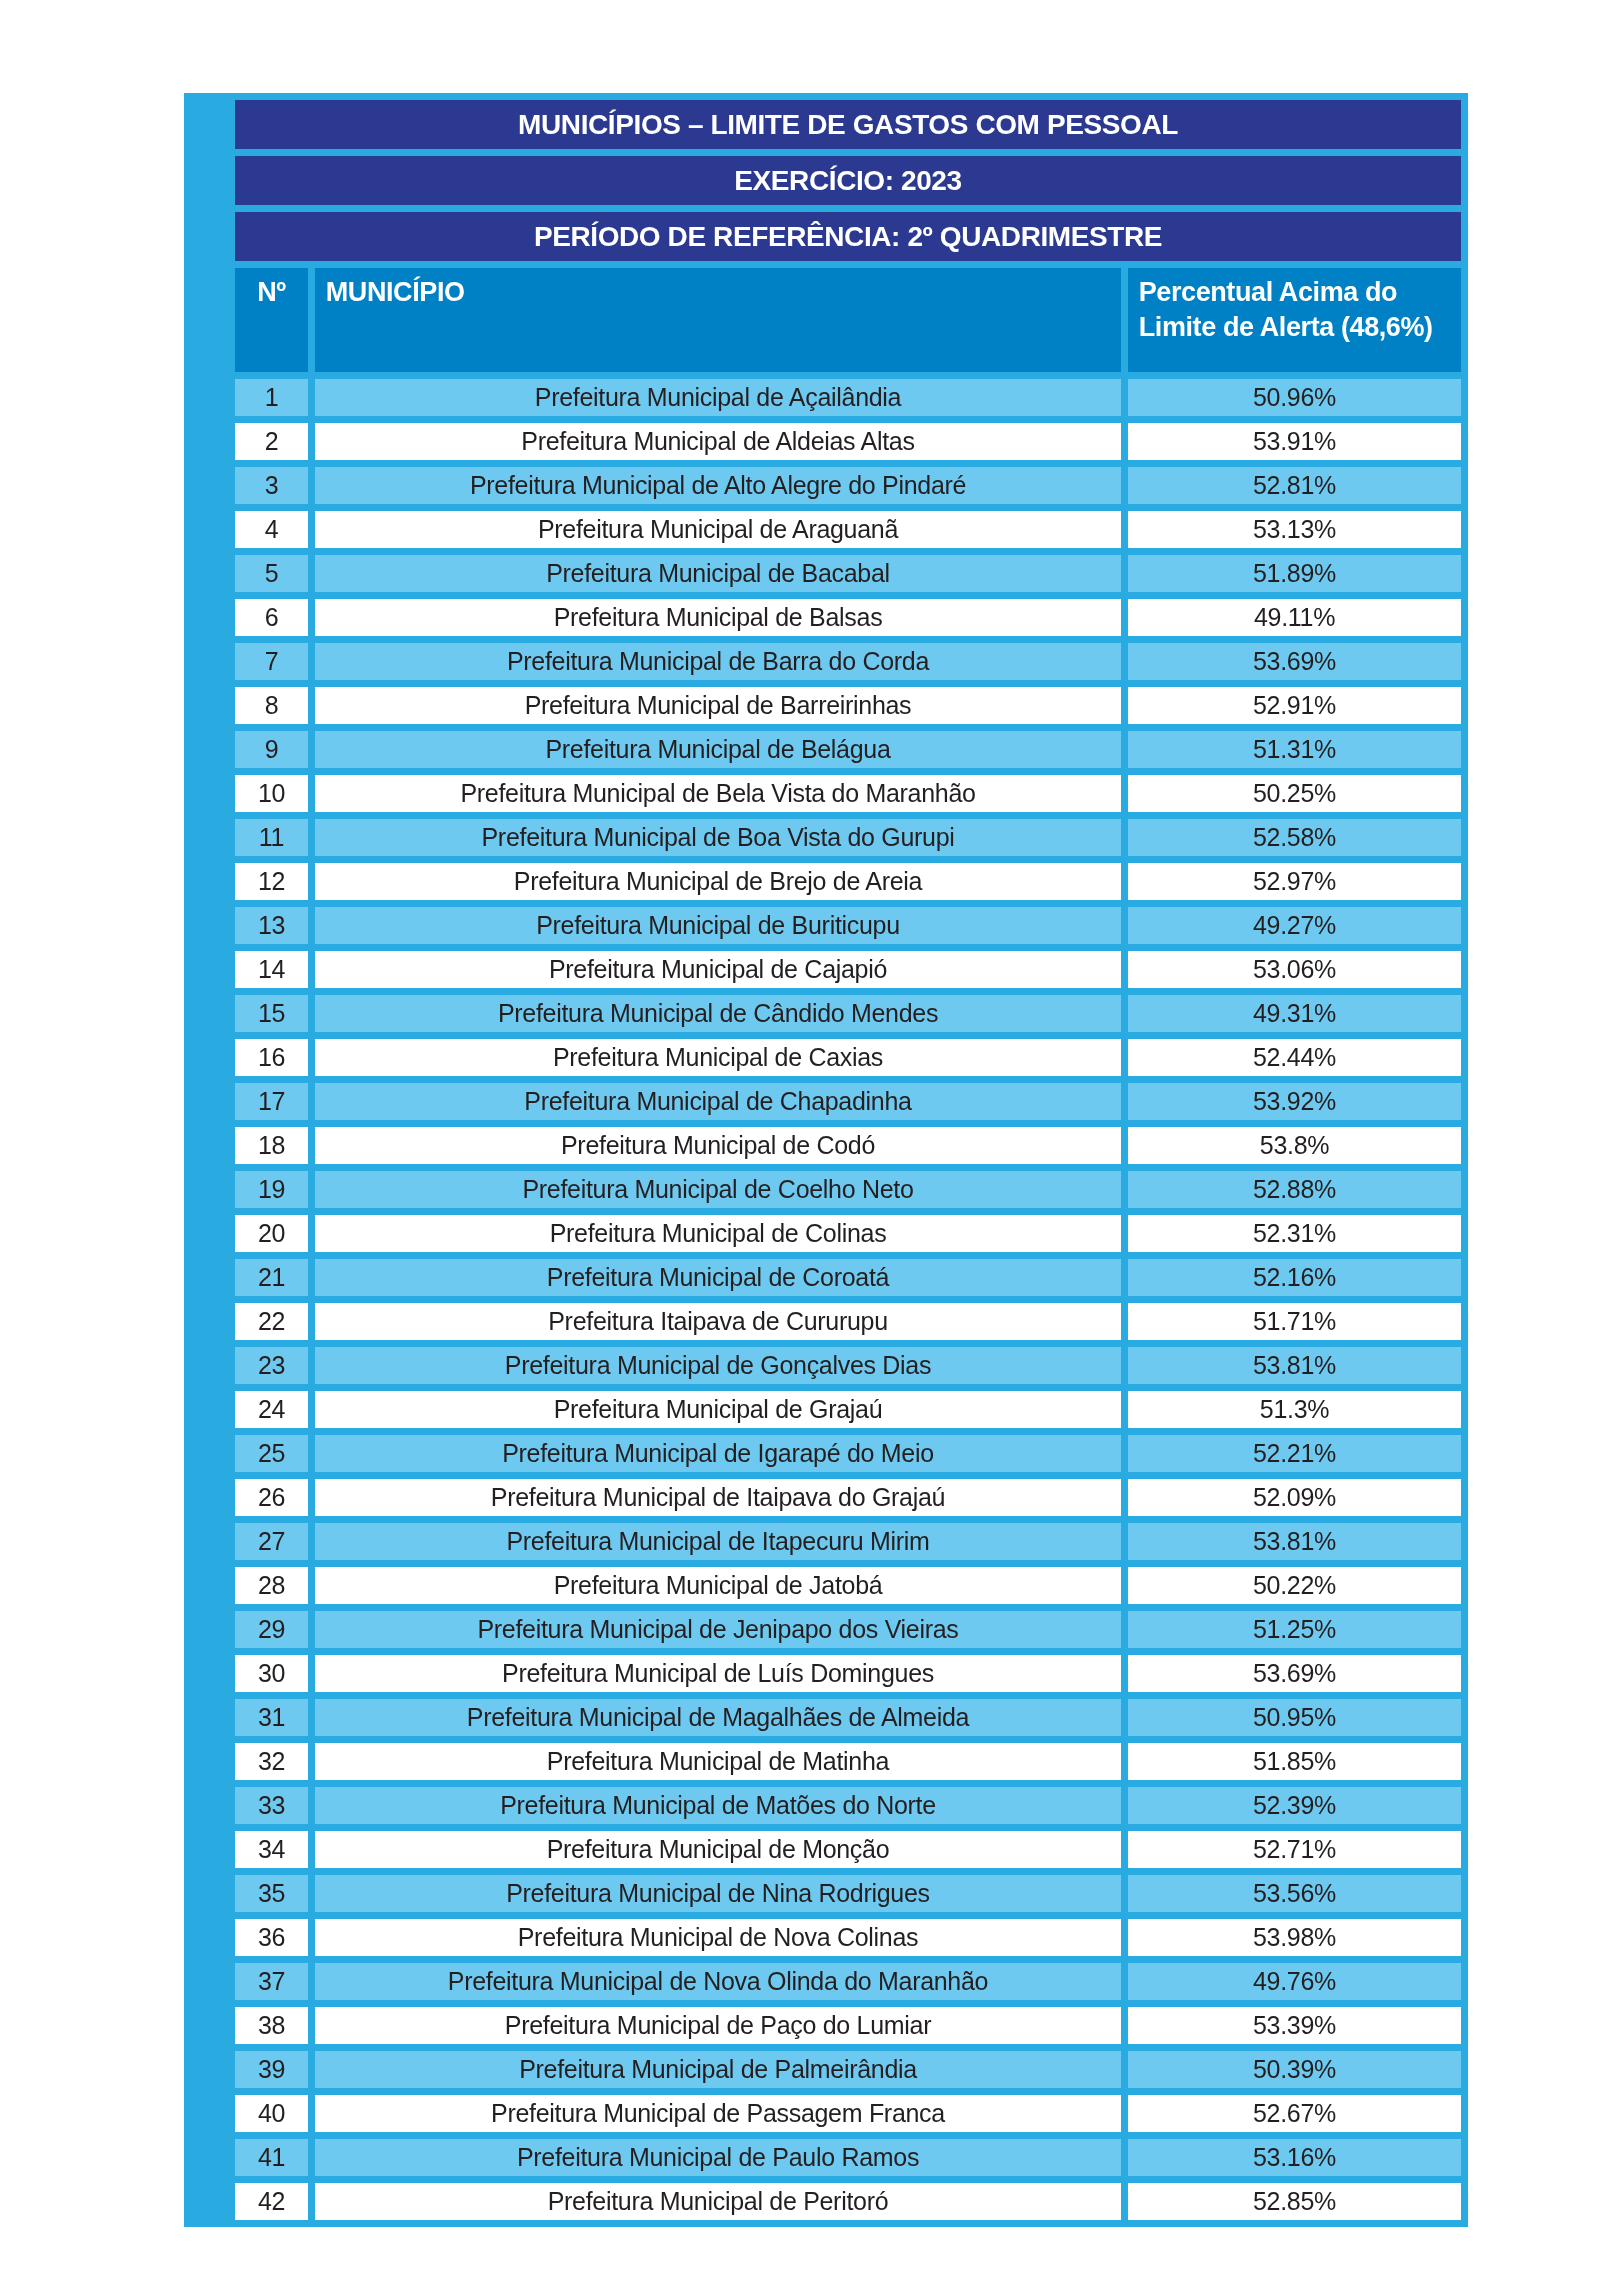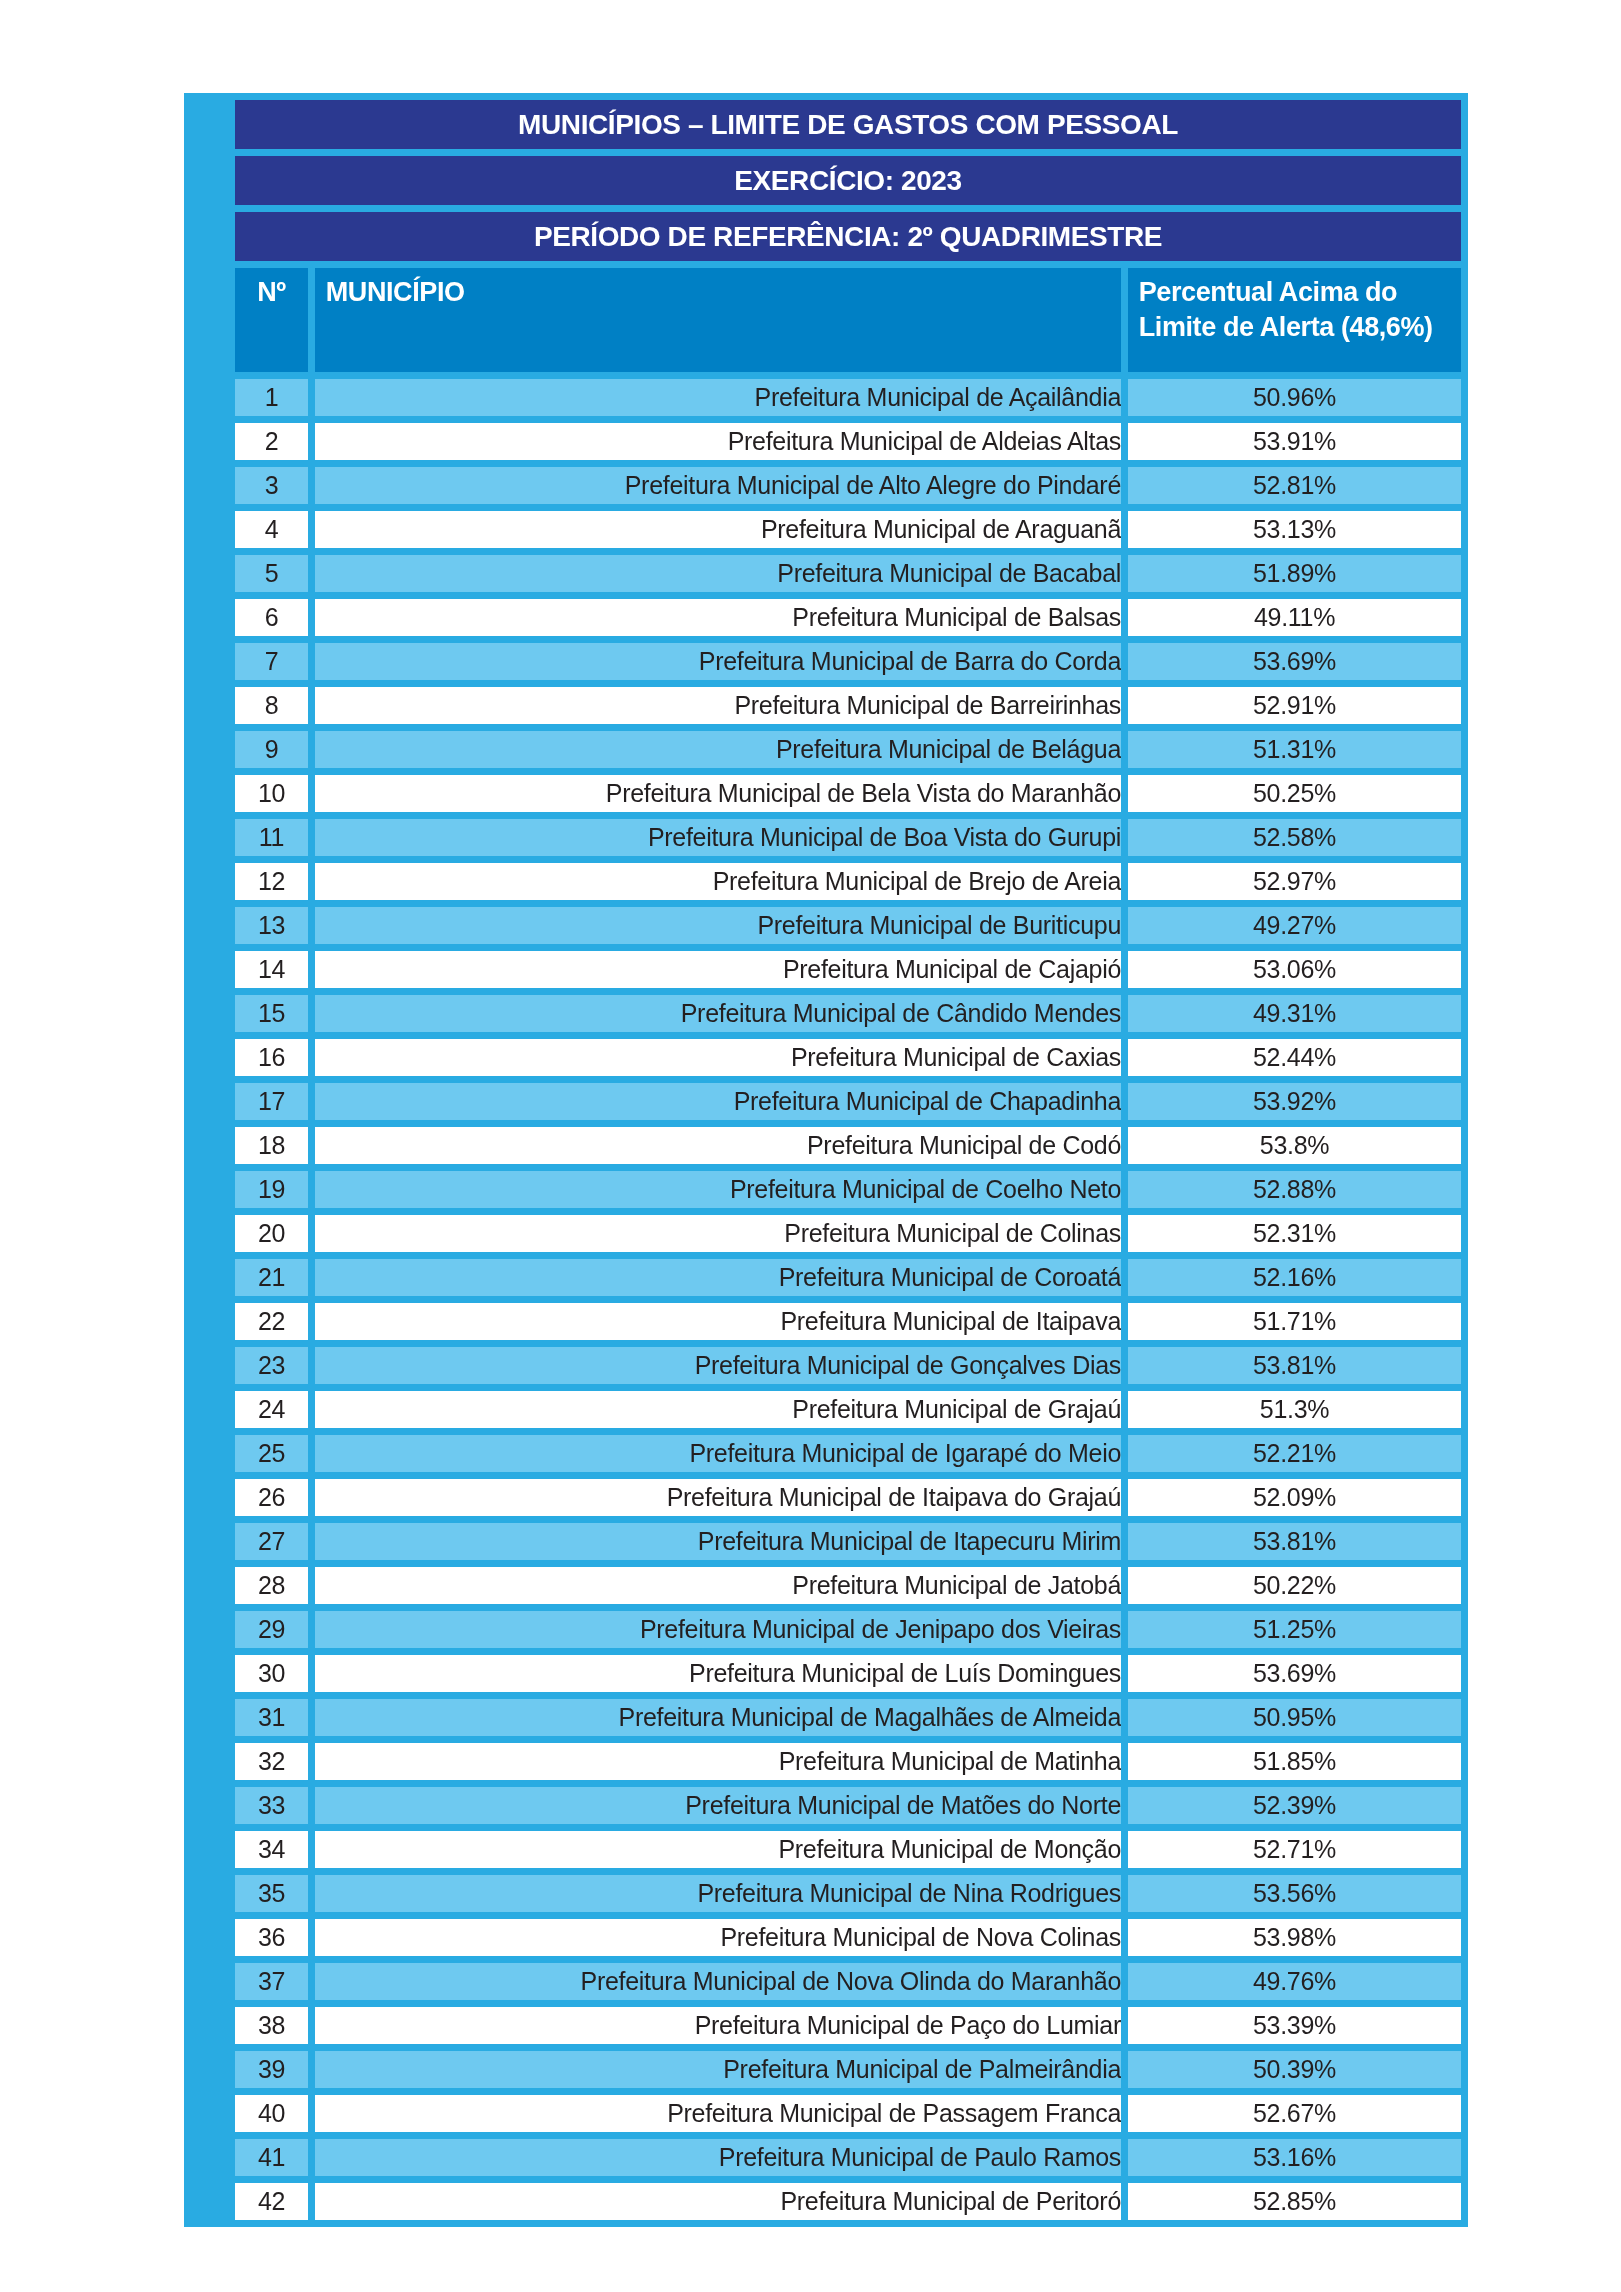--- a/index.html
+++ b/index.html
@@ -61,21 +61,21 @@
     color: #231F20;
     height: 37px;
     vertical-align: middle;
     padding: 0;
     white-space: nowrap;
     overflow: hidden;
   }
   tr.data-row.odd td { background: #6EC9F0; }
   tr.data-row.even td { background: #ffffff; }
   td.cell-num { text-align: center; }
-  td.cell-muni { text-align: right; padding-left: 14.3px; }
+  td.cell-muni { text-align: center; padding-left: 14.3px; }
   td.cell-pct { text-align: center; }
 </style>
 </head>
 <body>
 
 <div class="report-wrap">
   <table class="report">
     <colgroup>
       <col class="c-num">
       <col class="c-muni">
@@ -198,21 +198,21 @@
           <td class="cell-muni">Prefeitura Municipal de Colinas</td>
           <td class="cell-pct">52.31%</td>
         </tr>
         <tr class="data-row odd">
           <td class="cell-num">21</td>
           <td class="cell-muni">Prefeitura Municipal de Coroatá</td>
           <td class="cell-pct">52.16%</td>
         </tr>
         <tr class="data-row even">
           <td class="cell-num">22</td>
-          <td class="cell-muni">Prefeitura Municipal de Itaipava</td>
+          <td class="cell-muni">Prefeitura Itaipava de Cururupu</td>
           <td class="cell-pct">51.71%</td>
         </tr>
         <tr class="data-row odd">
           <td class="cell-num">23</td>
           <td class="cell-muni">Prefeitura Municipal de Gonçalves Dias</td>
           <td class="cell-pct">53.81%</td>
         </tr>
         <tr class="data-row even">
           <td class="cell-num">24</td>
           <td class="cell-muni">Prefeitura Municipal de Grajaú</td>

